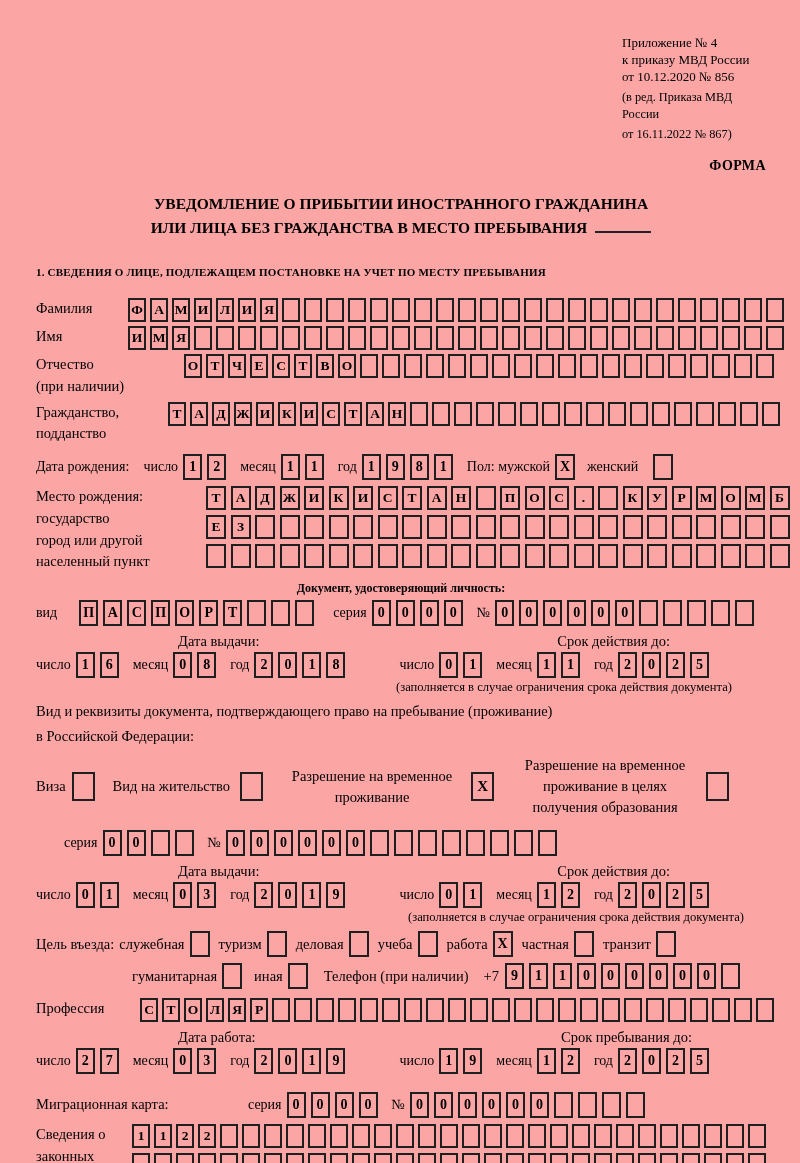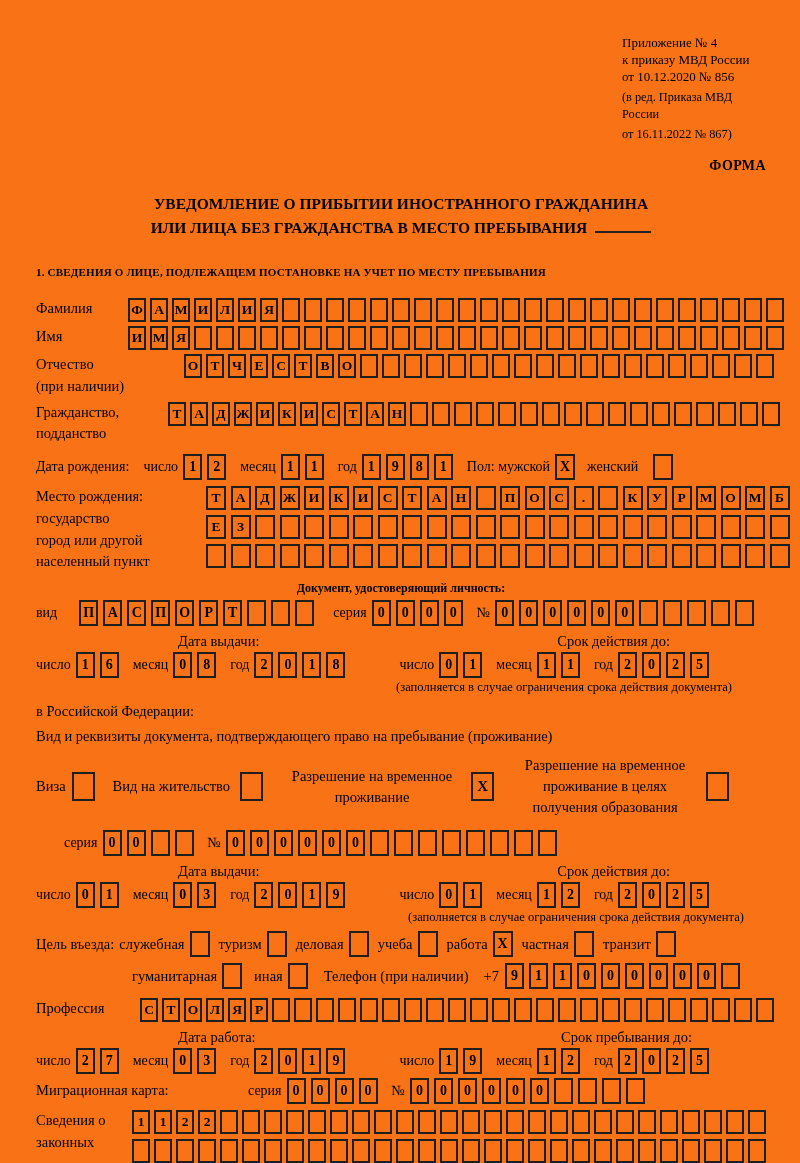--- a/index.html
+++ b/index.html
@@ -1,18 +1,18 @@
 <!DOCTYPE html>
 <html><head>
 <meta charset="utf-8">
 <style>
   *{margin:0;padding:0;box-sizing:border-box}
   html,body{background:#ffffff}
   body{width:800px;height:1163px;font-family:"Liberation Serif","DejaVu Serif",serif;color:#000;font-size:14px}
-  .page{width:800px;height:1163px;padding:34px 34px 0 36px;overflow:hidden;background:#f97316}
+  .page{width:800px;height:1163px;padding:34px 34px 0 36px;overflow:hidden;background:#fca5a5}
 
   .hdr{margin-left:586px;font-size:13px;line-height:1.32}
   .hdr .small{font-size:12.3px;margin-top:4px}
   .forma{text-align:right;font-weight:bold;font-size:14px;margin-top:16px;letter-spacing:.4px}
 
   .title{text-align:center;font-weight:bold;font-size:15.5px;line-height:1.55;margin-top:18px}
   .blank{display:inline-block;width:56px;border-bottom:2.5px solid #222;margin-left:8px;height:14px;vertical-align:baseline}
   .sec{font-weight:bold;font-size:11px;margin-top:26px;margin-bottom:20px;letter-spacing:.2px}
 
   .row{display:flex;align-items:flex-start;margin-bottom:4px}
@@ -47,21 +47,21 @@
   .vrow .gap6{margin-right:6px}.vrow .gap10{margin-right:10px}
   .vrow .gap18{margin-right:18px}.vrow .gap20{margin-right:20px}
 
   .crow{display:flex;align-items:center;flex-wrap:nowrap}
   .crow .t{margin-right:5px;font-size:14.5px;flex:0 0 auto}
   .crow .cbx{margin-right:9px}
   .indent{margin-left:96px;margin-top:6px}
   .phone-pre{font-size:14.5px;margin:0 6px 0 10px;font-weight:normal}
 
   .serrow{display:flex;align-items:center;margin:12px 0 4px 0}
-  .mig{display:flex;align-items:center;margin-top:4px}
+  .mig{display:flex;align-items:center;margin-top:18px}
   .rep{display:flex;align-items:flex-start;margin-top:6px}
   .rep .labels div{font-size:14.5px;line-height:1.5}
 </style>
 </head>
 <body>
 
 <div class="page">
 
   <div class="hdr">
     <div>Приложение № 4</div>
@@ -423,22 +423,22 @@
           <span class="cell">0</span>
           <span class="cell">2</span>
           <span class="cell">5</span>
         </span>
     </span>
   </div>
   <div class="noteline">
     <span>(заполняется в случае ограничения срока действия документа)</span>
   </div>
 
+  <div class="docline">Вид и реквизиты документа, подтверждающего право на пребывание (проживание)</div>
   <div class="docline">в Российской Федерации:</div>
-  <div class="docline">Вид и реквизиты документа, подтверждающего право на пребывание (проживание)</div>
 
   <div class="vrow">
     <span class="lbl gap6">Виза</span>
     <span class="cbx gap18"></span>
     <span class="lbl gap10">Вид на жительство</span>
     <span class="cbx gap20"></span>
     <span class="ml gap10" style="width:178px">
       <span>Разрешение на временное</span><br>
       <span>проживание</span>
     </span>

